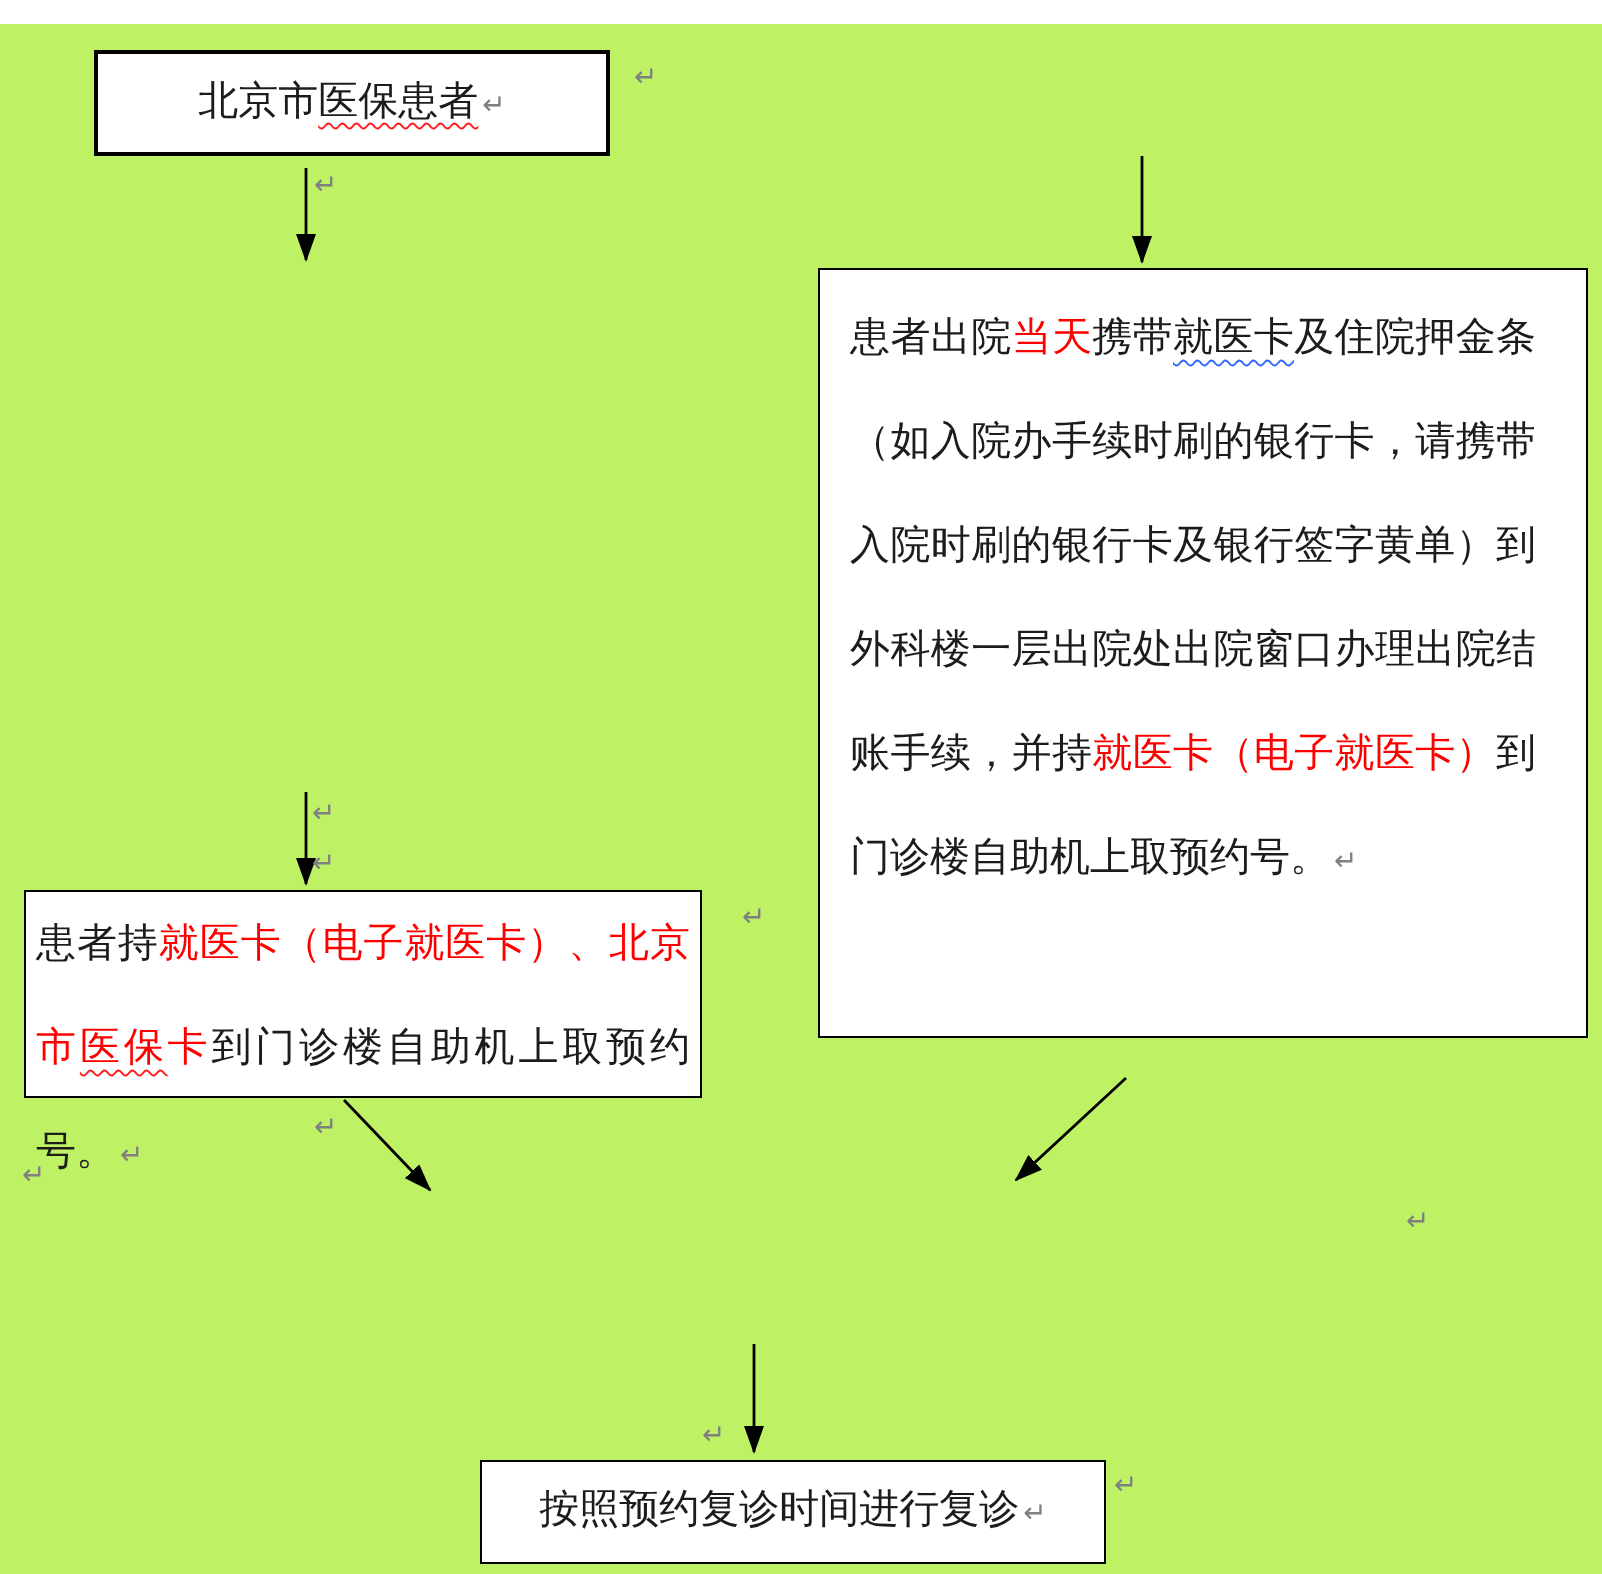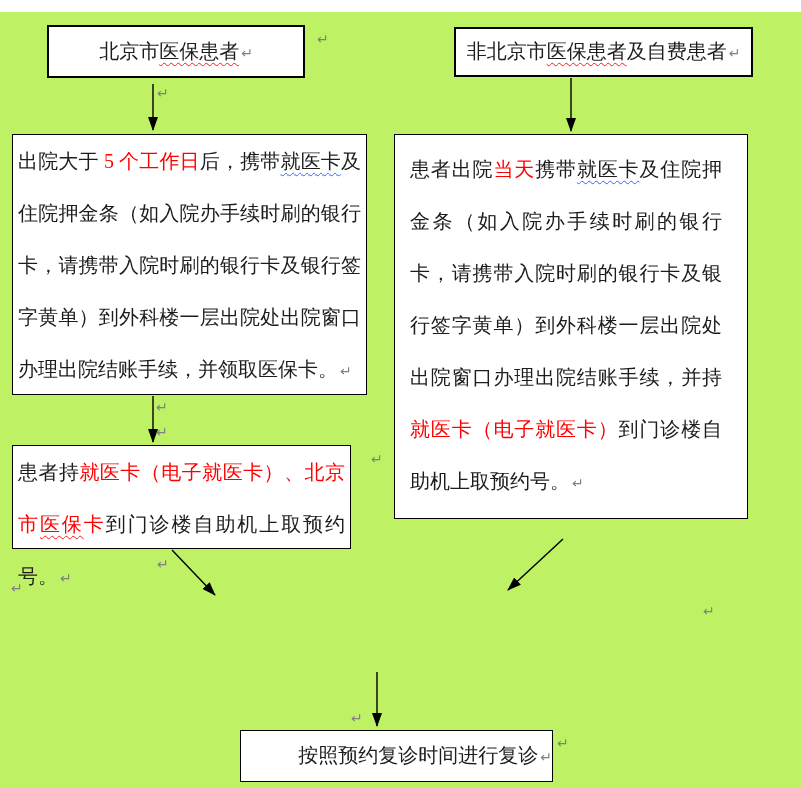--- a/index.html
+++ b/index.html
@@ -11,50 +11,44 @@
   }
   .box{
     position:absolute;background:#fff;border:1.5px solid #000;box-sizing:border-box;
     font-size:20px;line-height:52px;
   }
   .box.center{display:flex;align-items:center;justify-content:center;text-align:center;}
   .box.para{text-align:justify;text-justify:inter-character;word-break:normal;line-break:normal;}
   #box-bj-title{left:47px;top:13px;width:258px;height:53px;border-width:2px;}
   #box-nonbj-title{left:454px;top:15px;width:299px;height:50px;border-width:2px;}
   #box-bj-step1{left:12px;top:122px;width:355px;height:261px;padding:0 5px;}
-  #box-nonbj-step1{left:394px;top:122px;width:354px;height:385px;padding:8px 25px 0 15px;}
+  #box-nonbj-step1{left:409px;top:122px;width:385px;height:385px;padding:8px 25px 0 15px;}
   #box-bj-step2{left:12px;top:433px;width:339px;height:104px;padding:0 5px;}
   #box-keep-slip{left:28px;top:591px;width:672px;height:57px;}
-  #box-revisit{left:240px;top:718px;width:313px;height:52px;justify-content:flex-end;}
+  #box-revisit{left:240px;top:718px;width:313px;height:52px;}
 
   .red{color:#ff0000;}
   .sq-red{text-decoration-line:underline;text-decoration-style:wavy;text-decoration-color:#ff1a1a;text-decoration-thickness:1px;text-underline-offset:4px;text-decoration-skip-ink:none;}
   .sq-blue{text-decoration-line:underline;text-decoration-style:wavy;text-decoration-color:#3366ff;text-decoration-thickness:1px;text-underline-offset:4px;text-decoration-skip-ink:none;}
 
   .pilcrow{color:#808080;font-size:14px;font-family:"DejaVu Sans",sans-serif;padding-left:2px;}
   .pf{position:absolute;color:#808080;font-size:14px;font-family:"DejaVu Sans",sans-serif;line-height:14px;}
   .dot{position:absolute;width:3px;height:3px;background:#777;border-radius:50%;}
   svg.arrows{position:absolute;left:0;top:0;pointer-events:none;}
 </style>
 </head>
 <body>
 
 <div class="page">
 
   <div class="box center" id="box-bj-title">
     <span><span>北京市</span><span class="sq-red">医保患者</span><span class="pilcrow">↵</span></span>
   </div>
 
-  <div class="box center" id="box-nonbj-title">
-    <span><span>非北京市</span><span class="sq-red">医保患者</span><span>及自费患者</span><span class="pilcrow">↵</span></span>
-  </div>
 
-  <div class="box para" id="box-bj-step1">
-    <span>出院大于 </span><span class="red">5 个工作日</span><span>后，携带</span><span class="sq-blue">就医卡</span><span>及住院押金条（如入院办手续时刷的银行卡，请携带入院时刷的银行卡及银行签字黄单）到外科楼一层出院处出院窗口办理出院结账手续，并领取医保卡。</span><span class="pilcrow">↵</span>
-  </div>
 
   <div class="box para" id="box-nonbj-step1">
     <span>患者出院</span><span class="red">当天</span><span>携带</span><span class="sq-blue">就医卡</span><span>及住院押金条（如入院办手续时刷的银行卡，请携带入院时刷的银行卡及银行签字黄单）到外科楼一层出院处出院窗口办理出院结账手续，并持</span><span class="red">就医卡（电子就医卡）</span><span>到门诊楼自助机上取预约号。</span><span class="pilcrow">↵</span>
   </div>
 
   <div class="box para" id="box-bj-step2">
     <span>患者持</span><span class="red">就医卡（电子就医卡）、北京市</span><span class="red sq-red">医保</span><span class="red">卡</span><span>到门诊楼自助机上取预约号。</span><span class="pilcrow">↵</span>
   </div>
 
 

